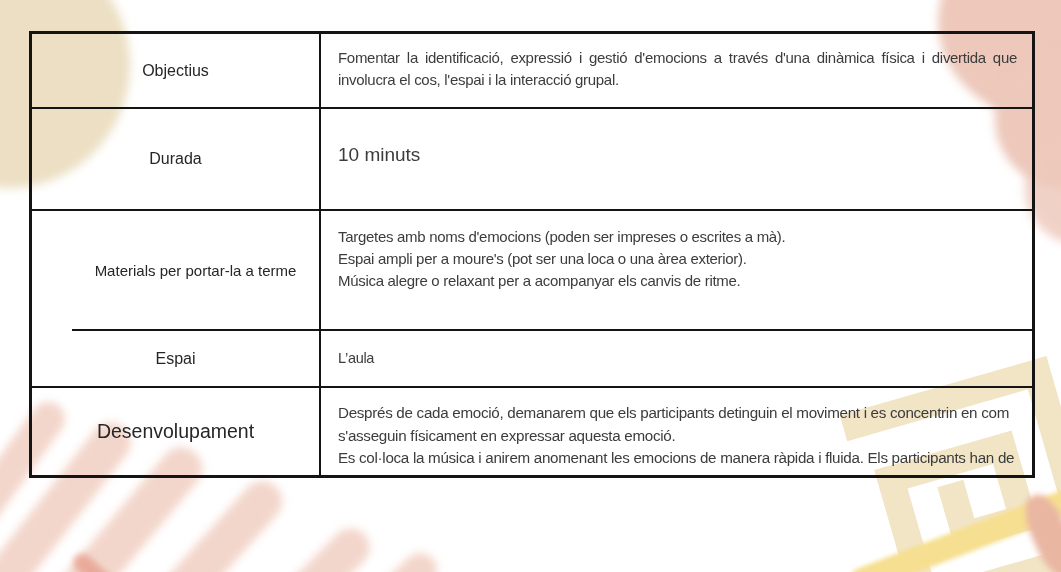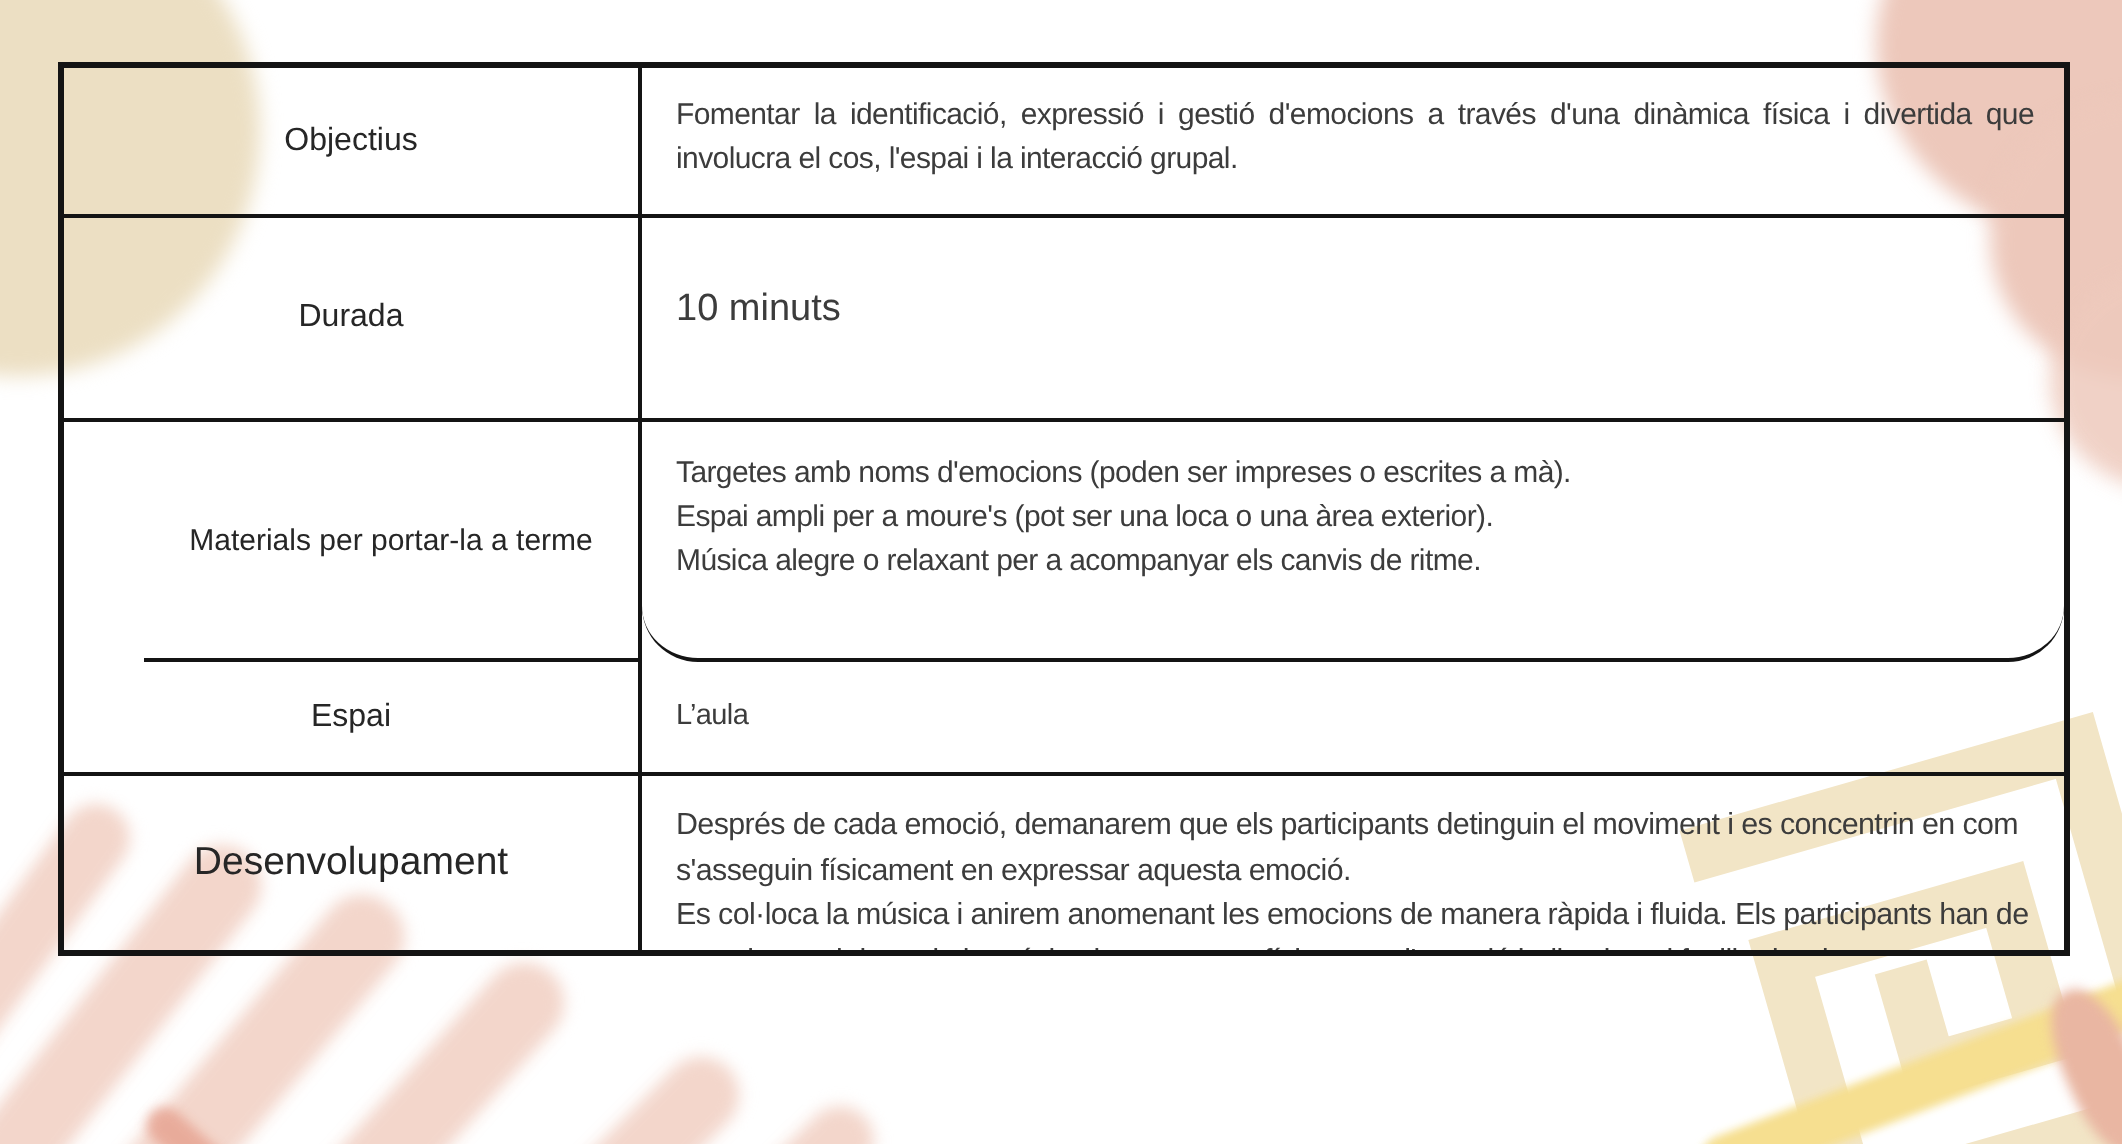--- a/index.html
+++ b/index.html
@@ -110,21 +110,20 @@
     padding: 13px 15px 6px 13px;
     text-align: justify;
   }
   .content-durada {
     padding: 32px 14px 6px 17px;
     letter-spacing: 0;
     font-size: 19px;
   }
   .content-materials {
     padding: 15px 14px 6px 12px;
-    border-radius: 28px;
   }
   .content-espai {
     display: flex;
     align-items: center;
     padding: 0 14px 0 13px;
     font-size: 14.5px;
   }
   .content-desenvolupament {
     padding: 14px 16px 6px 12px;
     font-size: 15.2px;

